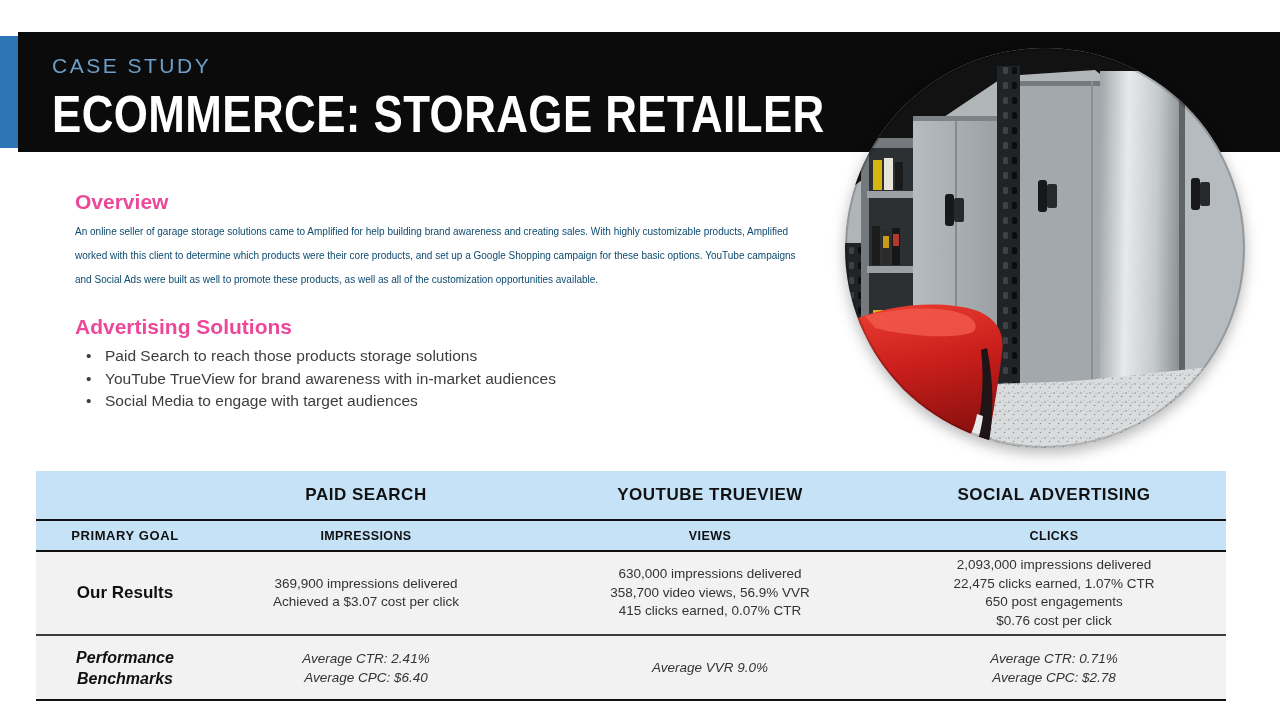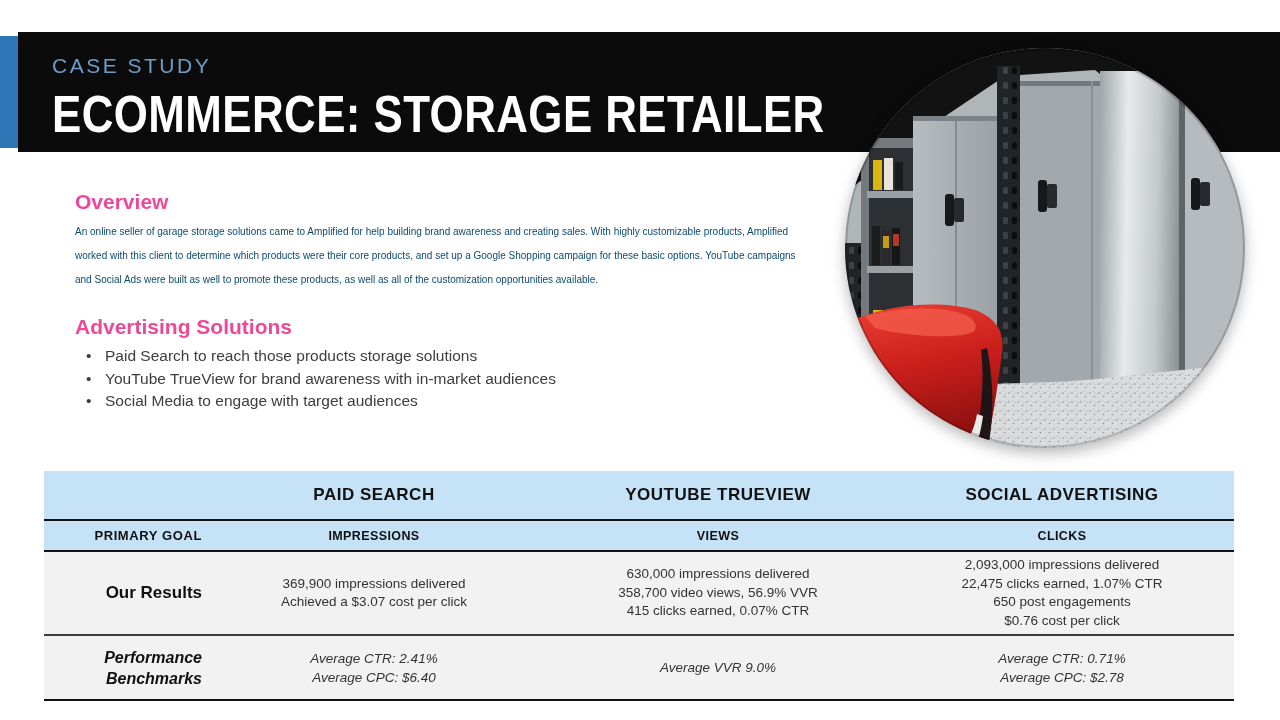--- a/index.html
+++ b/index.html
@@ -84,21 +84,21 @@
   .bullets > div::before {
     content: "\2022";
     position: absolute;
     left: 11px;
     color: #3d3d3d;
   }
 
   
   .results-table {
     position: absolute;
-    left: 44px; top: 455px;
+    left: 36px; top: 455px;
     width: 1190px;
   }
   .t-row {
     display: grid;
     grid-template-columns: 158px 1fr 1fr 1fr;
     align-items: center;
   }
   .t-row.cols {
     height: 48px;
     background: #c6e2f7;
@@ -113,21 +113,21 @@
     height: 84px;
     background: #f2f2f2;
     border-bottom: 2px solid #3c3c3c;
   }
   .t-row.bench {
     height: 65px;
     background: #f2f2f2;
     border-bottom: 2px solid #111111;
   }
   .t-cell { text-align: center; }
-  .t-cell.left { text-align: right; padding-left: 20px; }
+  .t-cell.left { text-align: center; padding-left: 20px; }
   .col-header {
     font-size: 17px;
     font-weight: 700;
     color: #111111;
     letter-spacing: 0.5px;
   }
   .goal-label {
     font-size: 13px;
     font-weight: 700;
     color: #111111;

